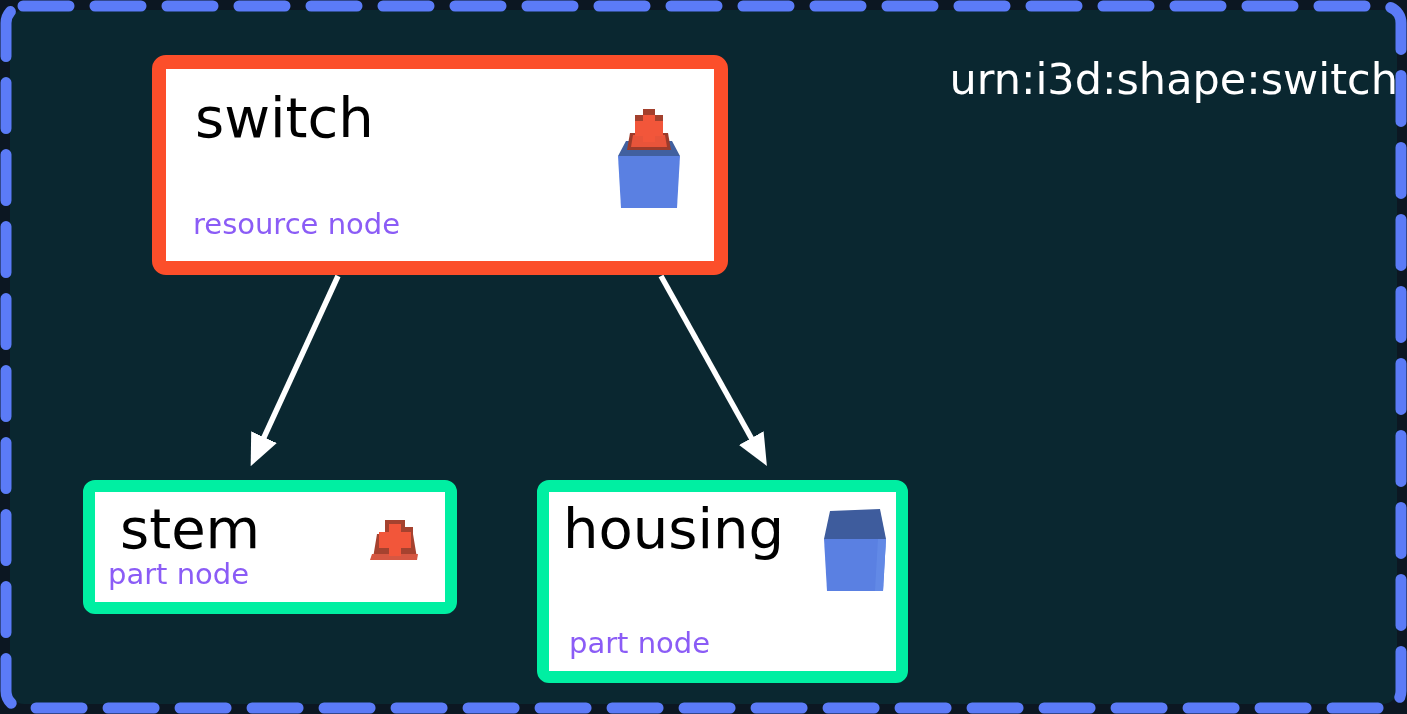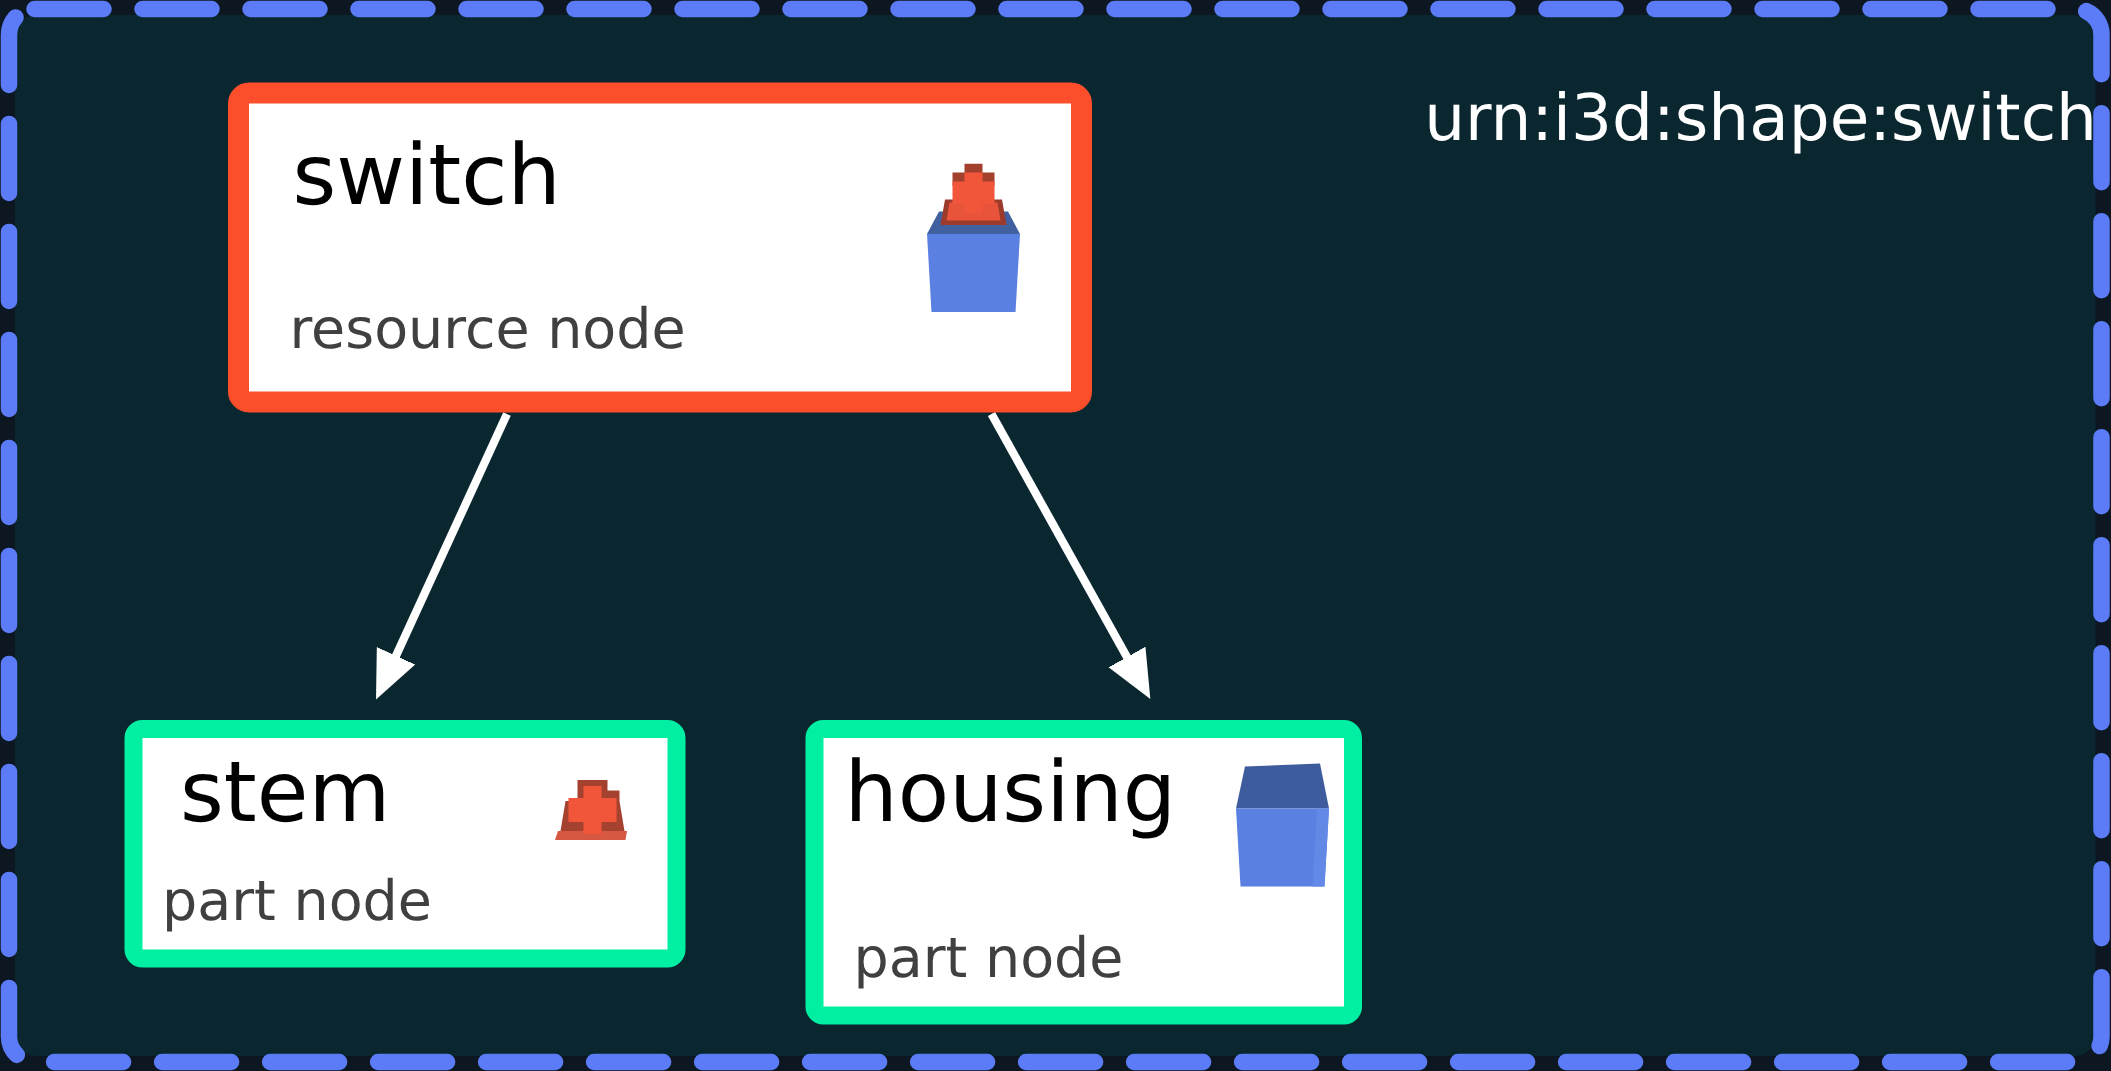--- a/index.html
+++ b/index.html
@@ -29,22 +29,22 @@
   }
   .node-title {
     position: absolute;
     color: #000000;
     font-size: 56px;
     line-height: 1.05;
     white-space: nowrap;
   }
   .node-sub {
     position: absolute;
-    color: #404040;
-    font-size: 37px;
+    color: #8b5cf6;
+    font-size: 29px;
     line-height: 1.1;
     white-space: nowrap;
     margin-top: 48px;
   }
   .icon { position: absolute; display: block; }
 
   
   #urn-label {
     position: absolute;
     top: 56px;
@@ -83,21 +83,21 @@
         <polygon points="10,32 56,32 64,47 2,47" fill="#41609f"></polygon>
         <polygon points="2,47 64,47 61,99 5,99" fill="#5a80e2"></polygon>
         <polygon points="14,24 52,24 55,41 11,41" fill="#9c3b2b"></polygon>
         <polygon points="17,26 49,26 51,38 15,38" fill="#e8543a"></polygon>
         <path d="M27,0 h12 v6 h8 v9 h-28 v-9 h8 z" fill="#a3402d"></path>
         <path d="M27,6 h12 v6 h8 v15 h-8 v6 h-12 v-6 h-8 v-15 h8 z" fill="#f2563a"></path>
       </svg>
     </span>
   </div>
 
-  <div class="node part" style="left:83px; top:480px; width:374px; height:165px;">
+  <div class="node part" style="left:83px; top:480px; width:374px; height:134px;">
     <div class="node-title" style="left:25px; top:8px;">stem</div>
     <div class="node-sub" style="left:13px; bottom:11px;">part node</div>
     <span class="icon" style="right:24px; top:26px; width:52px; height:46px;">
       <svg width="52" height="46" viewBox="0 0 52 46">
         <path d="M16,2 H36 V9 H44 V16 L48,40 H4 L8,16 H16 Z" fill="#a5422f"></path>
         <polygon points="3,36 49,36 48,42 1,42" fill="#d65742"></polygon>
         <path d="M20,6 H32 V14 H42 V30 H32 V38 H20 V30 H10 V14 H20 Z" fill="#f2563a"></path>
       </svg>
     </span>
   </div>

